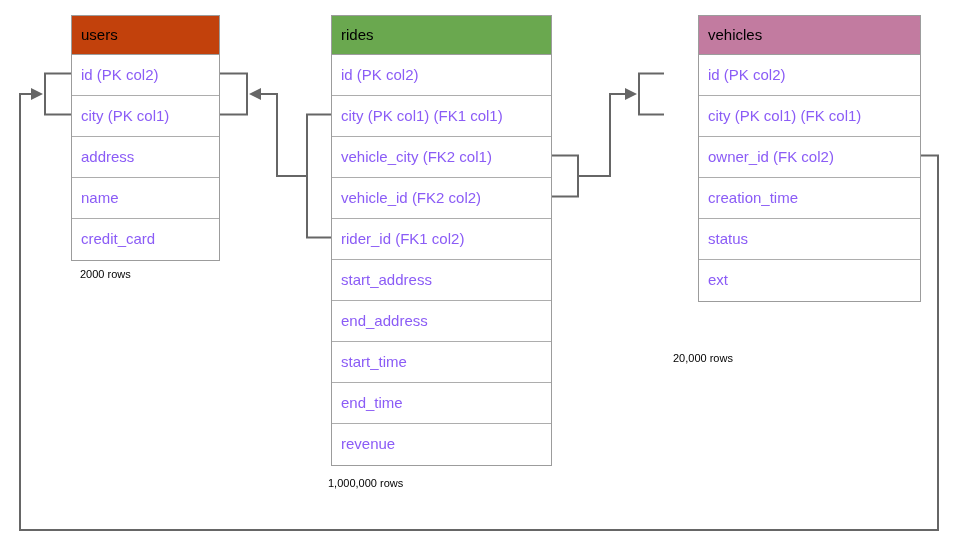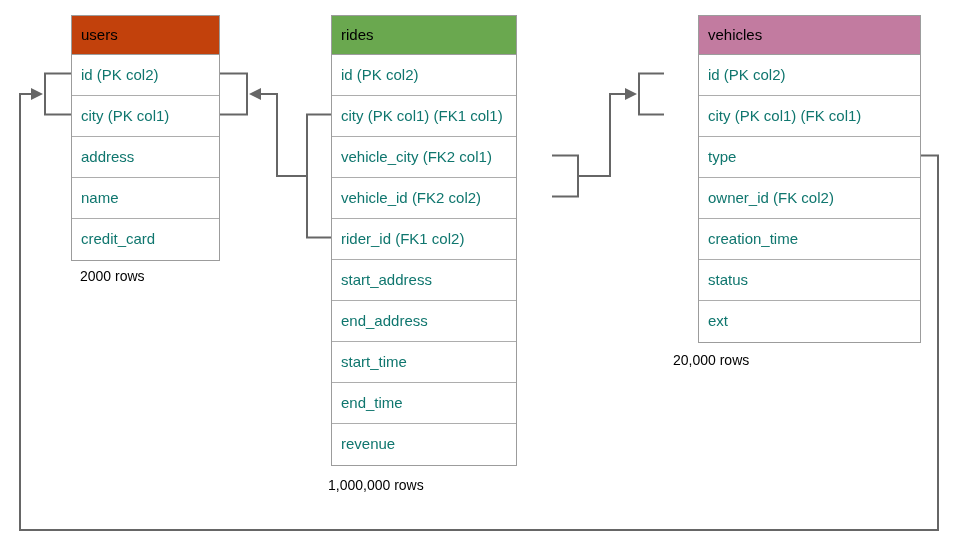--- a/index.html
+++ b/index.html
@@ -41,34 +41,34 @@
     color: #000000;
     border-bottom: 1px solid #9c9c9c;
     white-space: nowrap;
     overflow: hidden;
   }
   .db-table .row {
     height: 41px;
     line-height: 40px;
     padding: 0 9px;
     font-size: 15px;
-    color: #0f766e;
+    color: #8b5cf6;
     border-bottom: 1px solid #adadad;
     box-sizing: border-box;
     white-space: nowrap;
     overflow: hidden;
     background: #ffffff;
   }
   .db-table .row:last-child { border-bottom: none; }
   .table-users    { left: 71px;  width: 149px; }
-  .table-rides    { left: 331px; width: 186px; }
+  .table-rides    { left: 331px; width: 221px; }
   .table-vehicles { left: 664px; width: 223px; margin-left: 34px; }
   .caption {
     position: absolute;
-    font-size: 14px;
+    font-size: 11px;
     color: #000000;
     z-index: 2;
     white-space: nowrap;
   }
   .caption-users    { left: 80px;  top: 268px; }
   .caption-rides    { left: 328px; top: 477px; }
   .caption-vehicles { left: 673px; top: 352px; }
 </style>
 </head>
 <body>
@@ -119,21 +119,20 @@
     <div class="row">start_time</div>
     <div class="row">end_time</div>
     <div class="row">revenue</div>
   </div>
   <div class="caption caption-rides">1,000,000 rows</div>
 
   <div class="db-table table-vehicles">
     <div class="hdr" style="background: rgb(194, 123, 160);">vehicles</div>
     <div class="row">id (PK col2)</div>
     <div class="row">city (PK col1) (FK col1)</div>
-    <div class="row">type</div>
     <div class="row">owner_id (FK col2)</div>
     <div class="row">creation_time</div>
     <div class="row">status</div>
     <div class="row">ext</div>
   </div>
   <div class="caption caption-vehicles">20,000 rows</div>
 
 </div>
 
 </body></html>

